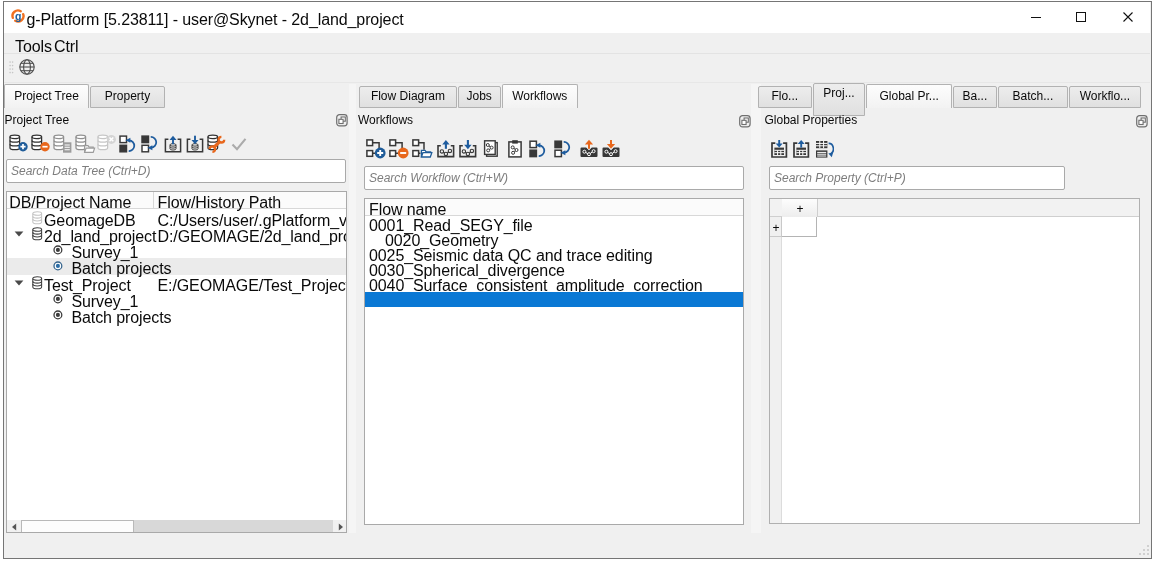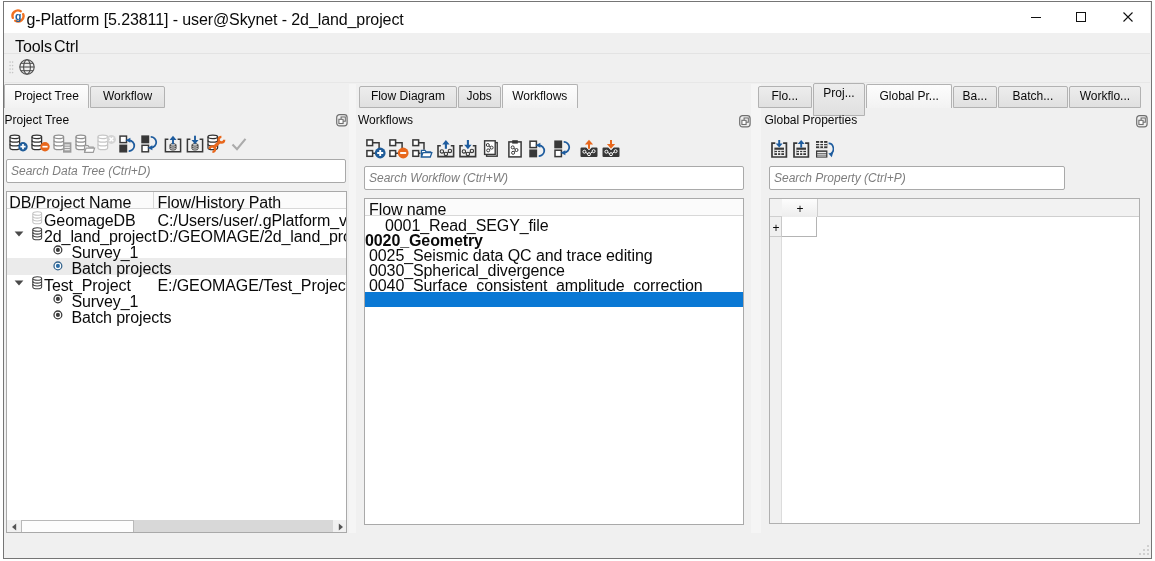--- a/index.html
+++ b/index.html
@@ -63,21 +63,21 @@
     <line x1="1.8" y1="4.3" x2="14.2" y2="4.3"></line>
     <line x1="1.8" y1="11.7" x2="14.2" y2="11.7"></line>
   </g>
 </svg>
 <div class="abs" style="left:4.5px; top:82.5px; width:1146px; height:1px; background:#e7e7e7;"></div>
 
 <div class="abs" style="left:349px; top:84px; width:7.5px; height:449px; background:#f5f5f5;"></div>
 <div class="abs" style="left:751.5px; top:84px; width:10px; height:449px; background:#f5f5f5;"></div>
 
 <div class="tab on" style="left:4.5px; top:84.5px; width:85px; height:24px; line-height:22px;">Project Tree</div>
-<div class="tab off" style="left:90.5px; top:86.7px; width:75px; height:21.8px; line-height:19.5px;">Workflow</div>
+<div class="tab off" style="left:90.5px; top:86.7px; width:75px; height:21.8px; line-height:19.5px;">Property</div>
 <div class="ptitle" style="left:5px; top:113px;">Project Tree</div>
 
 <svg class="abs" style="left:9px; top:134px;" width="20" height="20" viewBox="0 0 20 20">
   <g fill="#fff" stroke="#303030" stroke-width="1.25">
     <path d="M1,2.8 V14 A4.8,1.7 0 0 0 10.6,14 V2.8"></path>
     <path d="M1,6.5 A4.8,1.7 0 0 0 10.6,6.5 M1,10.2 A4.8,1.7 0 0 0 10.6,10.2" fill="none"></path>
     <ellipse cx="5.8" cy="2.8" rx="4.8" ry="1.8"></ellipse>
   </g>
   <circle cx="14" cy="12.7" r="4.7" fill="#1f5c99"></circle>
   <path d="M11.4,12.7 H16.6 M14,10.1 V15.3" stroke="#fff" stroke-width="1.7"></path>
@@ -354,22 +354,22 @@
   <polygon points="6.8,7.6 13.2,7.6 10,11.2" fill="#f0f0f0"></polygon>
   <rect x="9" y="1" width="2" height="4.5" fill="#e8671c"></rect>
   <polygon points="5.9,5.1 14.1,5.1 10,9.8" fill="#e8671c"></polygon>
 </svg>
 <div class="search" style="left:364.5px; top:166.4px; width:379.8px; height:24px;">
         <span>Search Workflow (Ctrl+W)</span>
       </div>
 <div class="abs" style="left:364.5px; top:198px; width:380px; height:327.8px; border:1px solid #a9a9a9; background:#fff; overflow:hidden;">
   <div class="abs" style="left:0; top:0; width:378px; height:17.4px; background:#fbfbfb; border-bottom:1px solid #d8d8d8;"></div>
   <div class="txt abs" style="left:4px; top:3.8px;">Flow name</div>
-  <div class="txt abs" style="left:20px; top:19.1px;">0001_Read_SEGY_file</div>
-  <div class="txt abs" style="left:0; top:34.1px;font-weight:bold;">0020_Geometry</div>
+  <div class="txt abs" style="left:4px; top:19.1px;">0001_Read_SEGY_file</div>
+  <div class="txt abs" style="left:20px; top:34.1px;">0020_Geometry</div>
   <div class="txt abs" style="left:4px; top:49.1px;">0025_Seismic data QC and trace editing</div>
   <div class="txt abs" style="left:4px; top:64.1px;">0030_Spherical_divergence</div>
   <div class="txt abs" style="left:4px; top:79px;">0040_Surface_consistent_amplitude_correction</div>
   <div class="abs" style="left:0; top:93.7px; width:378px; height:14.8px; background:#0a78d4;"></div>
 </div>
 
 <div class="tab off" style="left:758.5px; top:86.7px; width:53.6px; height:21.8px; line-height:19.5px;">Flo...</div>
 <div class="tab off" style="left:813.2px; top:83px; width:52.6px; height:33px; line-height:19.5px;">Proj...</div>
 <div class="tab on" style="left:866.9px; top:84px; width:85.5px; height:24.5px; line-height:23px;">Global Pr...</div>
 <div class="tab off" style="left:953.4px; top:86.7px; width:44px; height:21.8px; line-height:19.5px;">Ba...</div>

